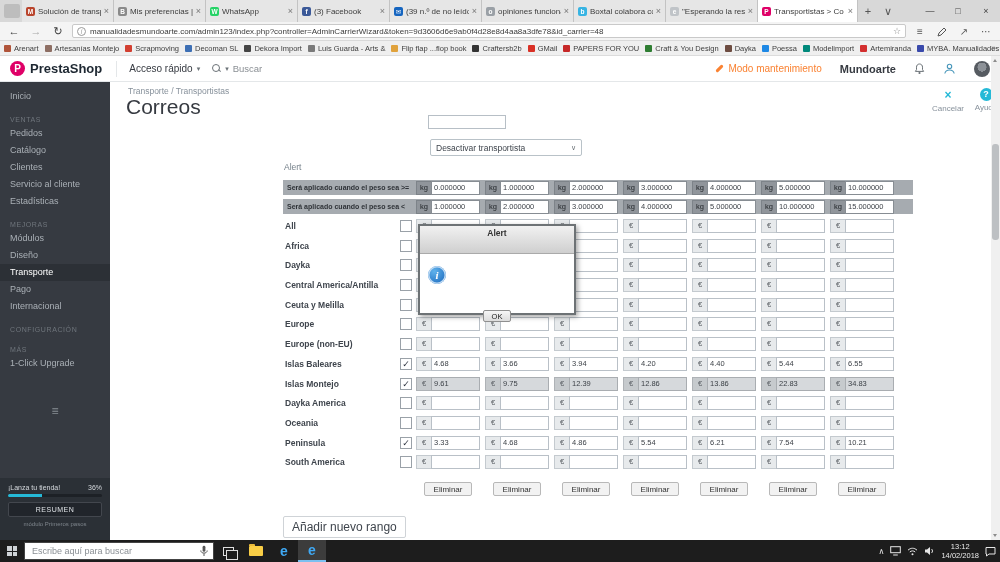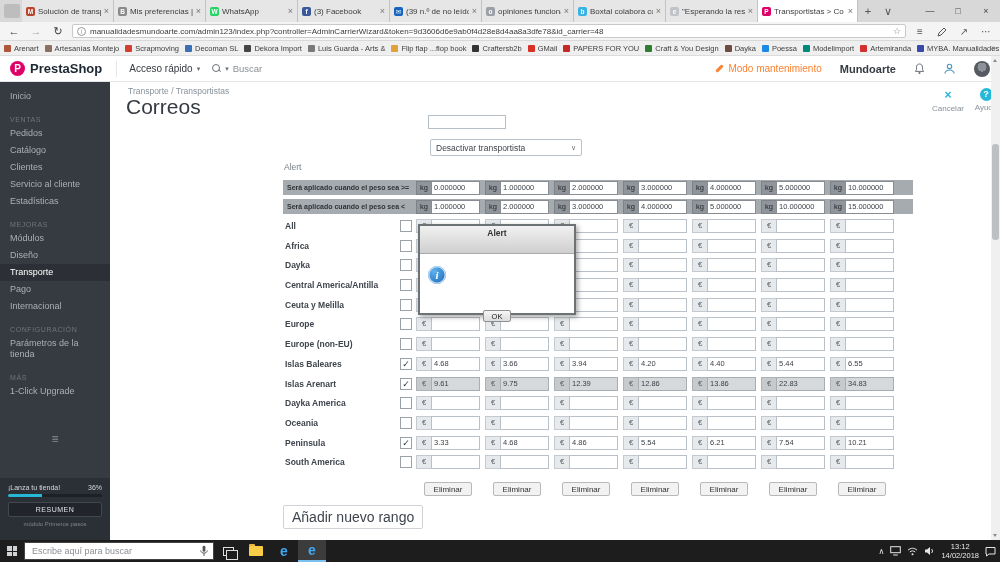--- a/index.html
+++ b/index.html
@@ -123,22 +123,22 @@
   .pinput { flex:1; width:44px; min-width:0; border:1px solid #b9c0c7; background:#fff;
     font-size:7.5px; color:#3a3f45; padding:0 2px; outline:none;
     font-family:"Liberation Sans","DejaVu Sans",sans-serif; }
   .hcell .unit { background:#90959b; border-color:#7d8389; color:#22262a; }
   .hcell .pinput { border-color:#878d93; }
   .pcell.hl .unit { background:#c6cacd; border-color:#aeb2b6; }
   .pcell.hl .pinput { background:#d6d9dc; border-color:#a9adb1; }
   .delrow { display:flex; padding-left:141px; margin-top:12px; }
   .delbtn { width:48px; height:14px; margin-right:21px; background:#f2f2f2; border:1px solid #b8b8b8;
     border-radius:2px; font-size:8px; color:#333; font-family:"Liberation Sans","DejaVu Sans",sans-serif; }
-  .addbtn { margin-top:9px; padding:3px 8px; background:#fff; border:1px solid #cfd3d7; border-radius:2px;
-    font-size:14px; color:#3f454d; font-family:"Liberation Sans","DejaVu Sans",sans-serif; }
+  .addbtn { margin-top:20px; padding:3px 8px; background:#fff; border:1px solid #cfd3d7; border-radius:2px;
+    font-size:12px; color:#3f454d; font-family:"Liberation Sans","DejaVu Sans",sans-serif; }
 
   .watermark { position:absolute; left:712px; top:402px; color:rgba(110,110,110,.6); }
   .watermark .w1 { font-size:15px; }
   .watermark .w2 { font-size:8.5px; margin-top:2px; }
 
   
   .alert { position:absolute; left:418px; top:224px; width:158px; height:91px; background:#fff;
     border:2px solid #6d7275; box-shadow:2px 2px 5px rgba(0,0,0,.35); z-index:50; }
   .alert-title { height:28px; background:linear-gradient(#f1f1f1,#cfcfcf); border-bottom:1px solid #aaa;
     text-align:center; font-size:8.5px; font-weight:bold; color:#333; line-height:14px; }
@@ -382,21 +382,20 @@
         <div class="side-item">Clientes</div>
         <div class="side-item">Servicio al cliente</div>
         <div class="side-item">Estadísticas</div>
         <div class="side-header">MEJORAS</div>
         <div class="side-item">Módulos</div>
         <div class="side-item">Diseño</div>
         <div class="side-item active">Transporte</div>
         <div class="side-item">Pago</div>
         <div class="side-item">Internacional</div>
         <div class="side-header">CONFIGURACIÓN</div>
-        <div class="side-item">Parámetros de la tienda</div>
         <div class="side-header">MÁS</div>
         <div class="side-item">1-Click Upgrade</div>
       </div>
     <div class="hamburger">≡</div>
     <div class="onboard">
       <div class="ob-row">
         <span>¡Lanza tu tienda!</span>
         <span>36%</span>
       </div>
       <div class="ob-track">
@@ -735,21 +734,21 @@
           </span>
           <span class="pcell">
             <span class="unit">€</span>
             <input class="pinput" value="5.44" style="">
           </span>
           <span class="pcell">
             <span class="unit">€</span>
             <input class="pinput" value="6.55" style="">
           </span>
         </div><div class="zrow">
-          <span class="zlabel">Islas Arenart</span>
+          <span class="zlabel">Islas Montejo</span>
           <span class="zcheck">✓</span>
           <span class="pcell hl">
             <span class="unit">€</span>
             <input class="pinput" value="9.61" style="">
           </span>
           <span class="pcell hl">
             <span class="unit">€</span>
             <input class="pinput" value="9.75" style="">
           </span>
           <span class="pcell hl">

